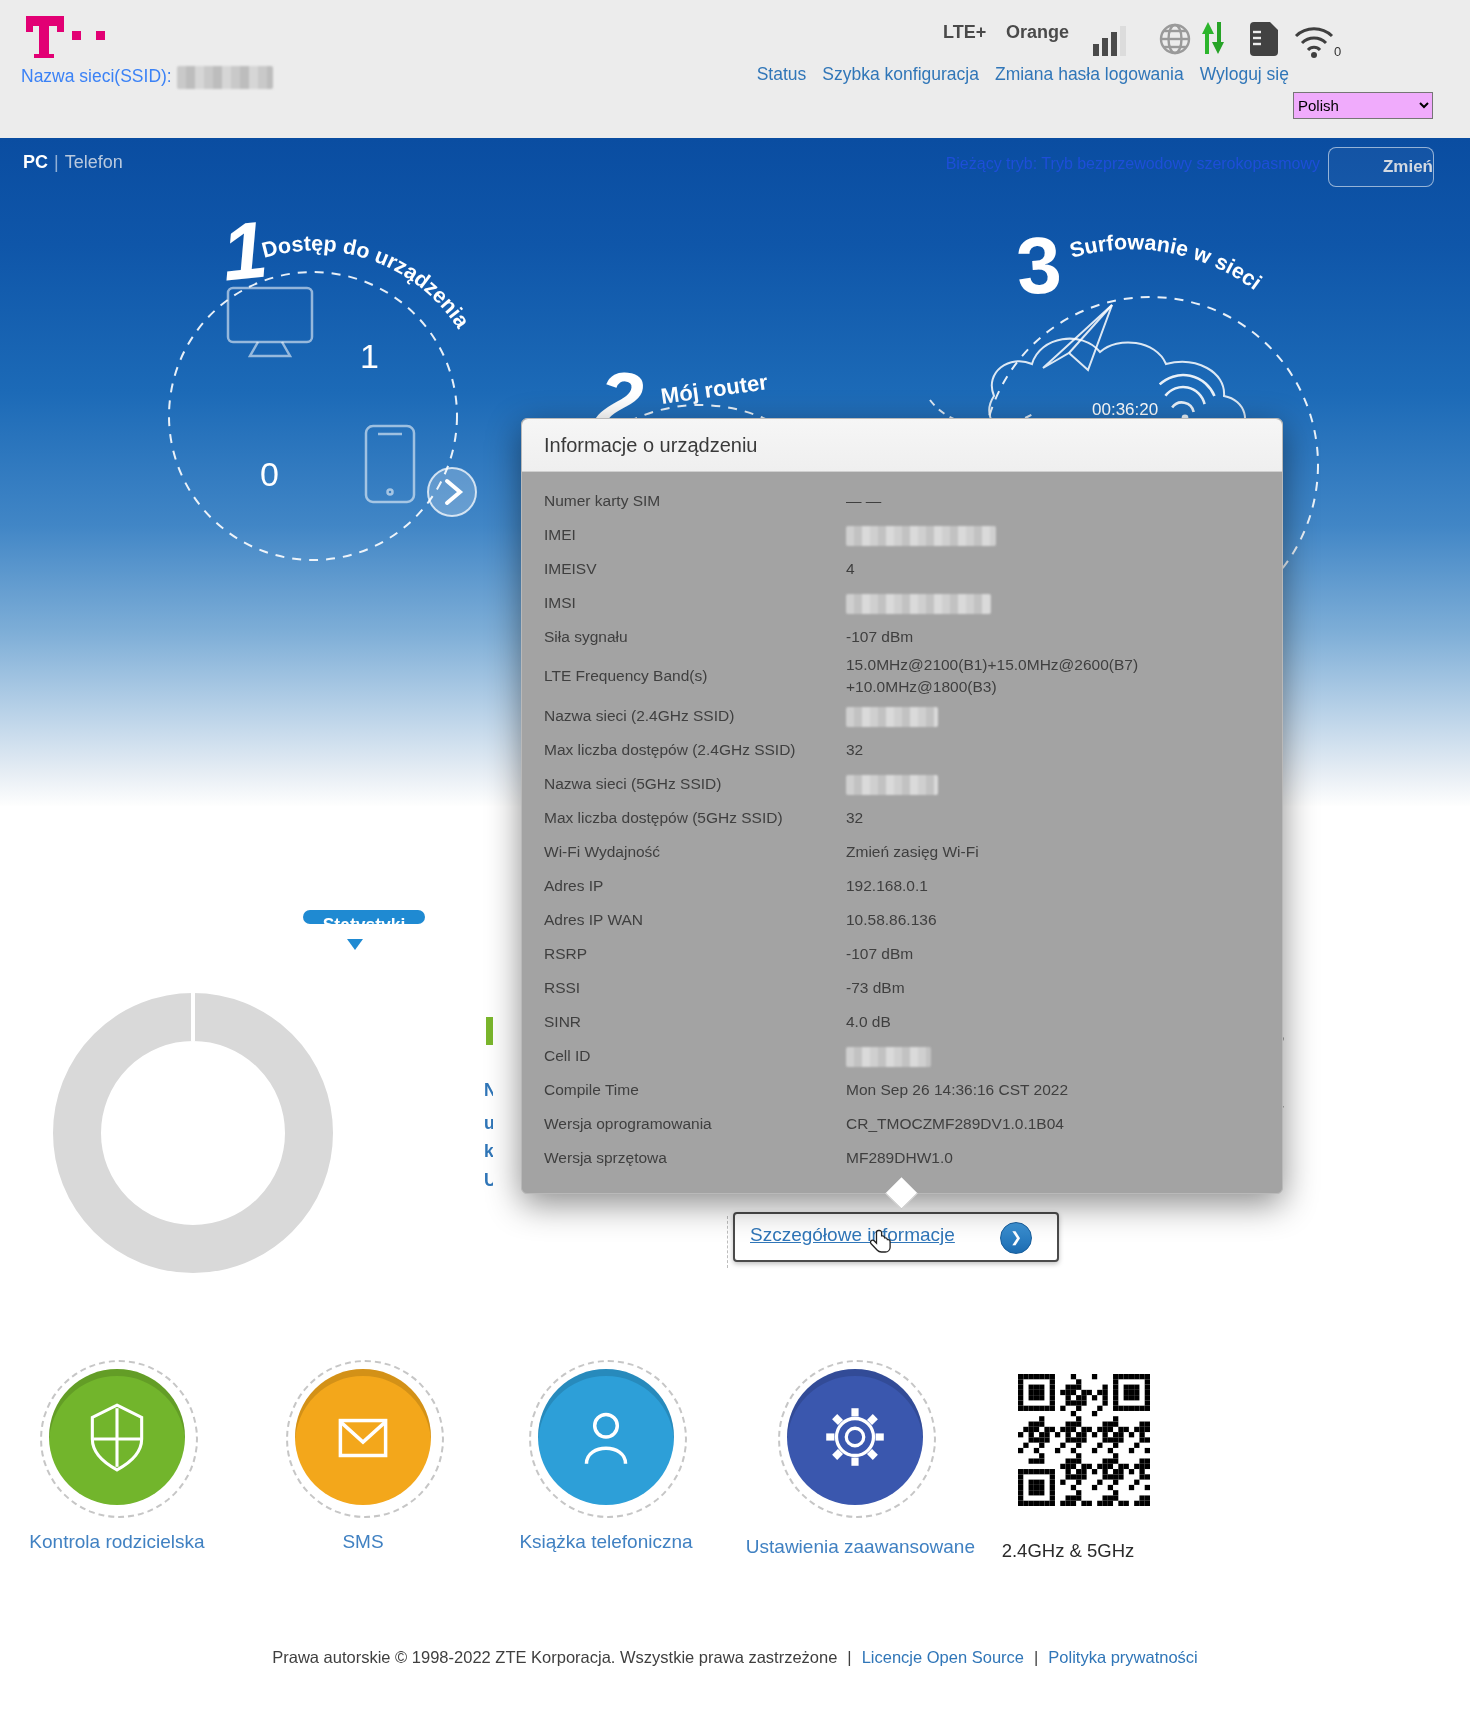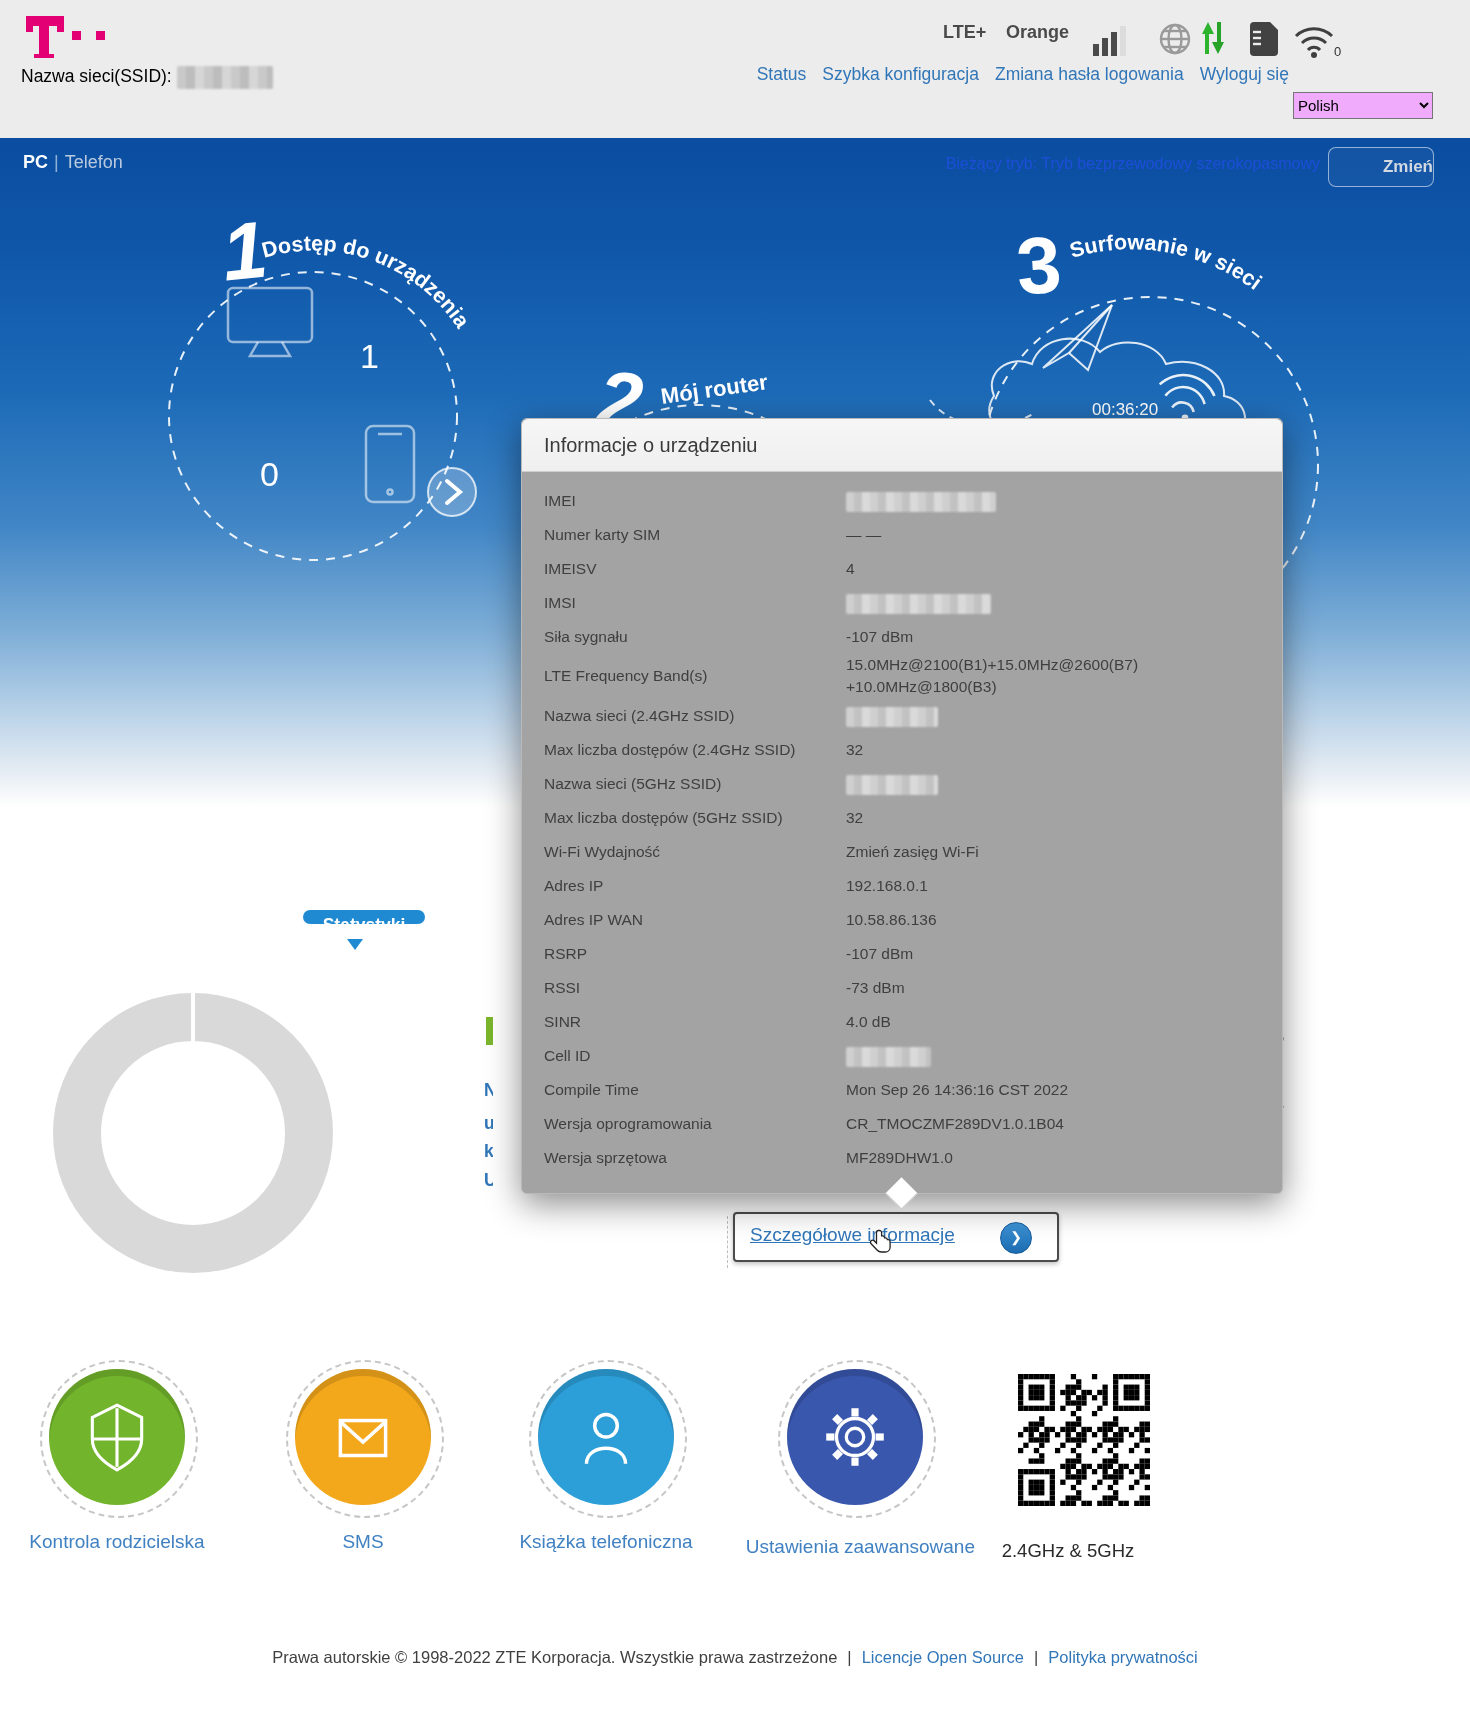--- a/index.html
+++ b/index.html
@@ -3,21 +3,21 @@
 <meta charset="utf-8">
 <style>
   html,body{margin:0;padding:0;}
   body{width:1470px;height:1723px;position:relative;background:#fff;
        font-family:"Liberation Sans",sans-serif;color:#3f3f3f;overflow:hidden;}
   .abs{position:absolute;}
 
   
   #top-header{left:0;top:0;width:1470px;height:138px;background:#ececec;}
   #logo{left:24px;top:16px;width:120px;height:42px;}
-  #ssid-line{left:21px;top:66px;font-size:17.5px;color:#000000;}
+  #ssid-line{left:21px;top:66px;font-size:17.5px;color:#3b82f6;}
   .blurbox{display:inline-block;vertical-align:middle;height:23px;border-radius:2px;
     background:repeating-linear-gradient(90deg,#c9c9c9 0 9px,#bdbdbd 9px 18px,#d6d6d6 18px 27px);
     filter:blur(1.2px);}
   #net-tech{left:943px;top:22px;font-size:18px;font-weight:bold;color:#4a4a4a;}
   #operator{left:1006px;top:22px;font-size:18px;font-weight:bold;color:#4a4a4a;}
   #hdr-nav{right:181px;top:64px;display:flex;gap:16px;font-size:17.5px;}
   #hdr-nav a{color:#3076b8;text-decoration:none;cursor:pointer;}
   #lang-select{left:1293px;top:92px;width:140px;height:27px;font-size:15px;
                font-family:"Liberation Sans",sans-serif;border:1px solid #767676;background:#f0abfc;}
 
@@ -245,26 +245,26 @@
 <div id="details-box" class="abs">
   <a id="details-link">Szczegółowe informacje</a>
   <div id="details-arrow-btn">❯</div>
 </div>
 <div id="anchor-dash" class="abs"></div>
 
 <div id="dialog" class="abs">
   <div id="dialog-header">Informacje o urządzeniu</div>
   <div id="dialog-body">
       <div class="row">
+        <div class="rlabel">Numer karty SIM</div>
+        <div class="rvalue">— —</div>
+      </div>
+      <div class="row">
         <div class="rlabel">IMEI</div>
         <div class="rvalue"><span class="redacted" style="width: 150px;"></span></div>
-      </div>
-      <div class="row">
-        <div class="rlabel">Numer karty SIM</div>
-        <div class="rvalue">— —</div>
       </div>
       <div class="row">
         <div class="rlabel">IMEISV</div>
         <div class="rvalue">4</div>
       </div>
       <div class="row">
         <div class="rlabel">IMSI</div>
         <div class="rvalue"><span class="redacted" style="width: 145px;"></span></div>
       </div>
       <div class="row">

